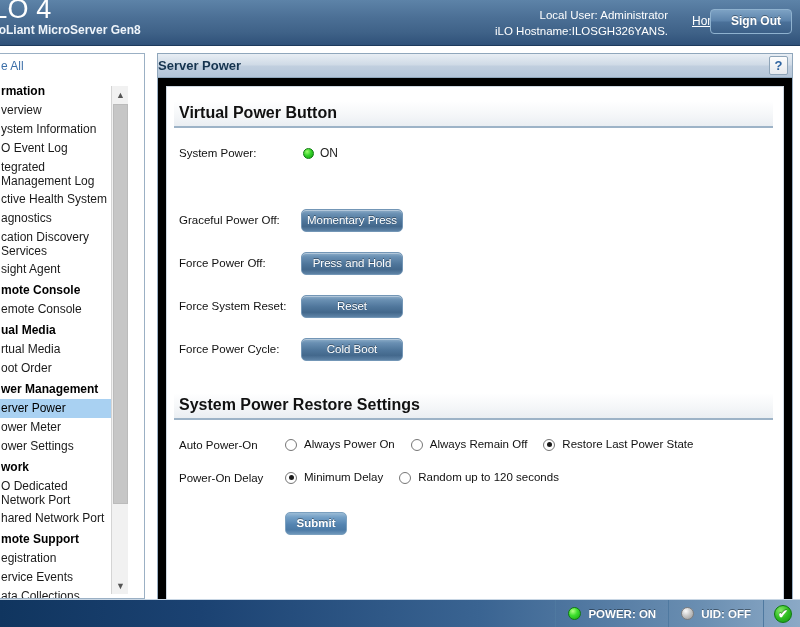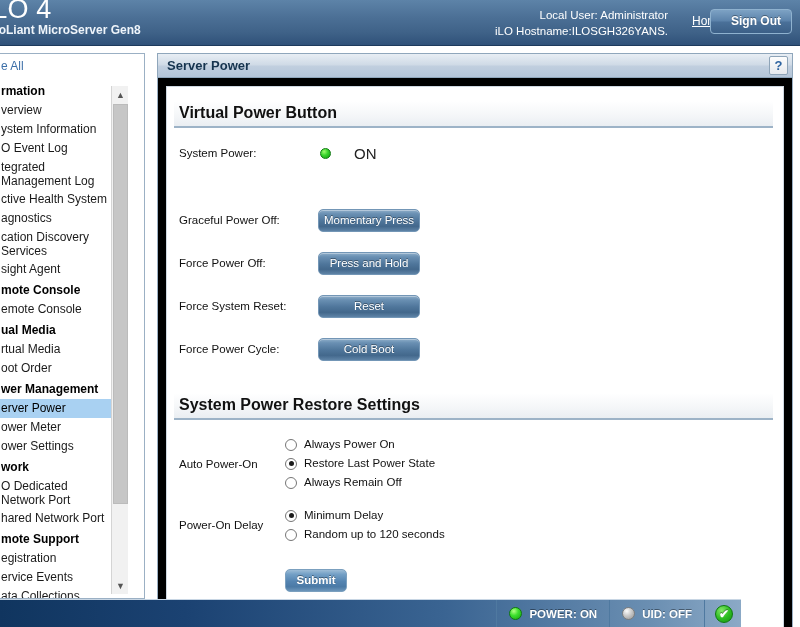--- a/index.html
+++ b/index.html
@@ -152,21 +152,20 @@
     height: 25px;
     background: linear-gradient(to bottom, #e8eef4 0%, #cfdae6 48%, #c1cfdf 52%, #b4c5d8 100%);
     border: 1px solid #8fa6bb;
     display: flex;
     align-items: center;
   }
   .panel-title-text {
     font-size: 13px;
     font-weight: bold;
     color: #16344f;
-    padding-left: 9px;
   }
   .help-btn {
     position: absolute; right: 4px; top: 2px;
     width: 19px; height: 19px;
     background: linear-gradient(to bottom, #fdfdfd 0%, #e6e9ed 100%);
     border: 1px solid #8ea4b8;
     border-radius: 2px;
     font-size: 13px; font-weight: bold;
     color: #2d63a0;
     display: flex; align-items: center; justify-content: center;
@@ -194,40 +193,39 @@
     color: #111111;
     background: linear-gradient(to bottom, #ffffff 0%, #f4f6f8 60%, #eaeef2 100%);
     border-bottom: 2px solid #9db3c7;
   }
   .section-head.second { margin-top: 32px; }
 
   .row {
     display: flex;
     align-items: center;
     padding-left: 12px;
-    gap: 17px;
   }
   .row-label {
     font-size: 11.5px;
     color: #111111;
     width: 122px;
     white-space: nowrap;
   }
   .status-row { margin-top: 14px; height: 22px; }
   .led {
     width: 11px; height: 11px;
     border-radius: 50%;
     margin-right: 6px;
     margin-left: 2px;
     background: radial-gradient(circle at 35% 30%, #9dfb6e 0%, #35d22a 45%, #139b0f 100%);
     border: 1px solid #0e7a10;
     flex: none;
   }
   .status-val {
-    font-size: 15px;
+    font-size: 12px;
     color: #222222;
   }
 
   .btn-row { margin-top: 19px; height: 24px; }
   .btn-row.first { margin-top: 44px; }
   .ilo-btn {
     width: 102px;
     padding: 4px 0 5px 0;
     text-align: center;
     font-size: 11.5px;
@@ -241,21 +239,21 @@
     box-shadow: inset 0 1px 0 rgba(255,255,255,.35);
   }
 
   .radio-block {
     display: flex;
     align-items: center;
     padding-left: 12px;
     margin-top: 16px;
   }
   .radio-block .row-label { width: 106px; }
-  .radio-list { display: flex; flex-direction: column; gap: 2px; }
+  .radio-list { display: flex; flex-direction: row; gap: 16px; }
   .radio-line {
     display: flex; align-items: center;
     font-size: 11.5px;
     color: #111111;
     line-height: 17px;
     cursor: pointer;
   }
   .radio {
     width: 12px; height: 12px;
     border-radius: 50%;
@@ -299,21 +297,21 @@
     letter-spacing: 2px;
     color: rgba(120,145,175,.16);
     transform: skewX(-12deg);
     pointer-events: none;
     white-space: nowrap;
   }
 
   
   .statusbar {
     position: absolute; left: 0; bottom: 0;
-    width: 741px; height: 28px;
+    width: 800px; height: 28px;
     background: linear-gradient(to right, #10355f 0%, #1b4272 25%, #3a6492 60%, #6b8fb2 88%, #8ba9c6 100%);
     border-top: 1px solid #c8d6e4;
     display: flex;
     align-items: center;
     justify-content: flex-end;
   }
   .sb-cell {
     display: flex; align-items: center;
     height: 100%;
     padding: 0 12px;
@@ -441,26 +439,26 @@
         <div class="section-head second">System Power Restore Settings</div>
 
         <div class="radio-block">
           <div class="row-label">Auto Power-On</div>
           <div class="radio-list" id="auto-power-on-options">
               <div class="radio-line">
                 <span class="radio"></span>
                 <span>Always Power On</span>
               </div>
               <div class="radio-line">
+                <span class="radio"></span>
+                <span>Always Remain Off</span>
+              </div>
+              <div class="radio-line">
                 <span class="radio checked"></span>
                 <span>Restore Last Power State</span>
-              </div>
-              <div class="radio-line">
-                <span class="radio"></span>
-                <span>Always Remain Off</span>
               </div>
             </div>
         </div>
 
         <div class="radio-block">
           <div class="row-label">Power-On Delay</div>
           <div class="radio-list" id="power-on-delay-options">
               <div class="radio-line">
                 <span class="radio checked"></span>
                 <span>Minimum Delay</span>

